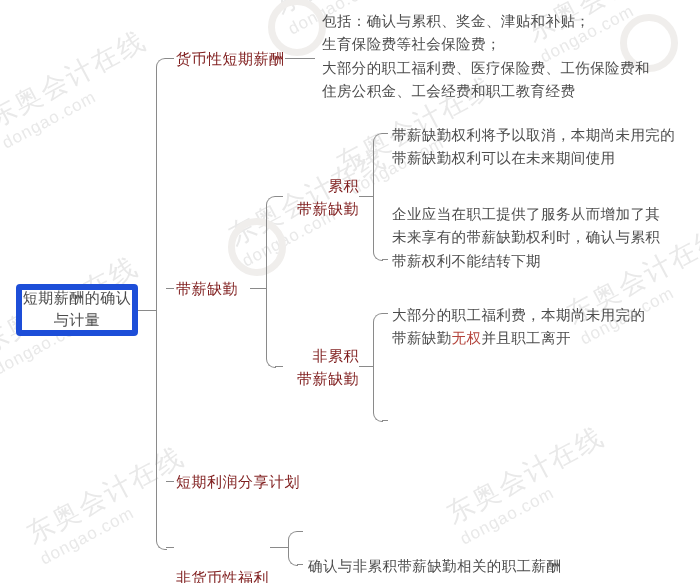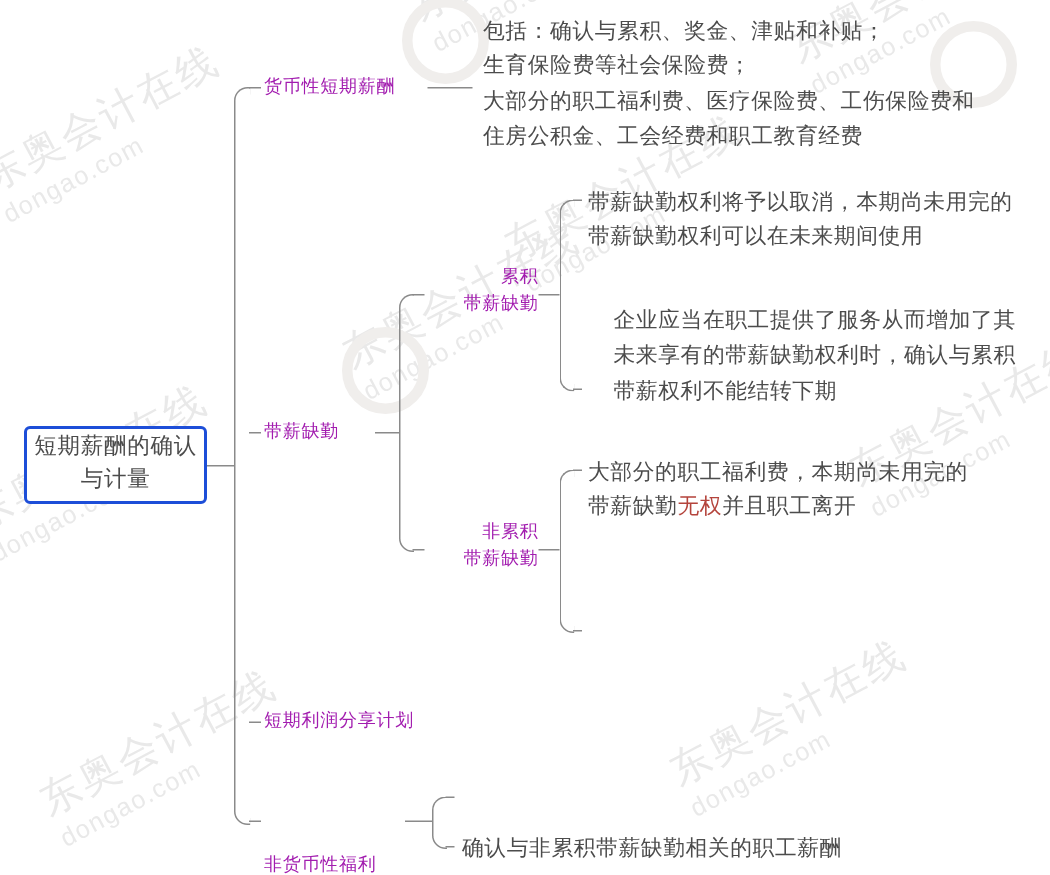--- a/index.html
+++ b/index.html
@@ -56,40 +56,40 @@
     border: 1px solid #8a8a8a;
     border-right: none;
     border-top-left-radius: 9px;
     border-bottom-left-radius: 9px;
     z-index: 1;
   }
 
   
   .root-box {
     position: absolute;
-    border: 2px solid #1d4ed8;
+    border: 6px solid #1d4ed8;
     border-radius: 4px;
     box-sizing: border-box;
     display: flex;
     flex-direction: column;
     align-items: center;
     justify-content: center;
     background: #fff;
     z-index: 2;
     line-height: 1.45;
     font-size: 15px;
     color: #4c4c4c;
     letter-spacing: 0.5px;
   }
   .node {
     position: absolute;
     z-index: 2;
-    font-size: 12px;
+    font-size: 15px;
     line-height: 1.5;
-    color: #a21caf;
+    color: #7f1d1d;
     letter-spacing: 0.5px;
     white-space: nowrap;
   }
   .node.center { text-align: right; }
   .leafblock {
     position: absolute;
     z-index: 2;
     font-size: 14.5px;
     line-height: 1.62;
     color: #4c4c4c;
@@ -186,21 +186,21 @@
   <div class="line hline" style="left:359px; top:196px; width:14px;"></div>
   <div class="bracket" style="left:373px; top:133px; width:9px; height:126px;"></div>
   <div class="line hline" style="left:382px; top:133px; width:6px;"></div>
   <div class="line hline" style="left:382px; top:259px; width:6px;"></div>
 
   <div class="leafblock" style="left:392px; top:124px;">
     <div>带薪缺勤权利将予以取消，本期尚未用完的</div>
     <div>带薪缺勤权利可以在未来期间使用</div>
   </div>
 
-  <div class="leafblock" style="left:392px; top:203px;margin-left:17px;">
+  <div class="leafblock" style="left:392px; top:203px;">
     <div>企业应当在职工提供了服务从而增加了其</div>
     <div>未来享有的带薪缺勤权利时，确认与累积</div>
     <div>带薪权利不能结转下期</div>
   </div>
 
   <div class="node center" style="left:283px; top:345px; width:76px;">
     <div>非累积</div>
     <div>带薪缺勤</div>
   </div>
   <div class="line hline" style="left:359px; top:366px; width:14px;"></div>

